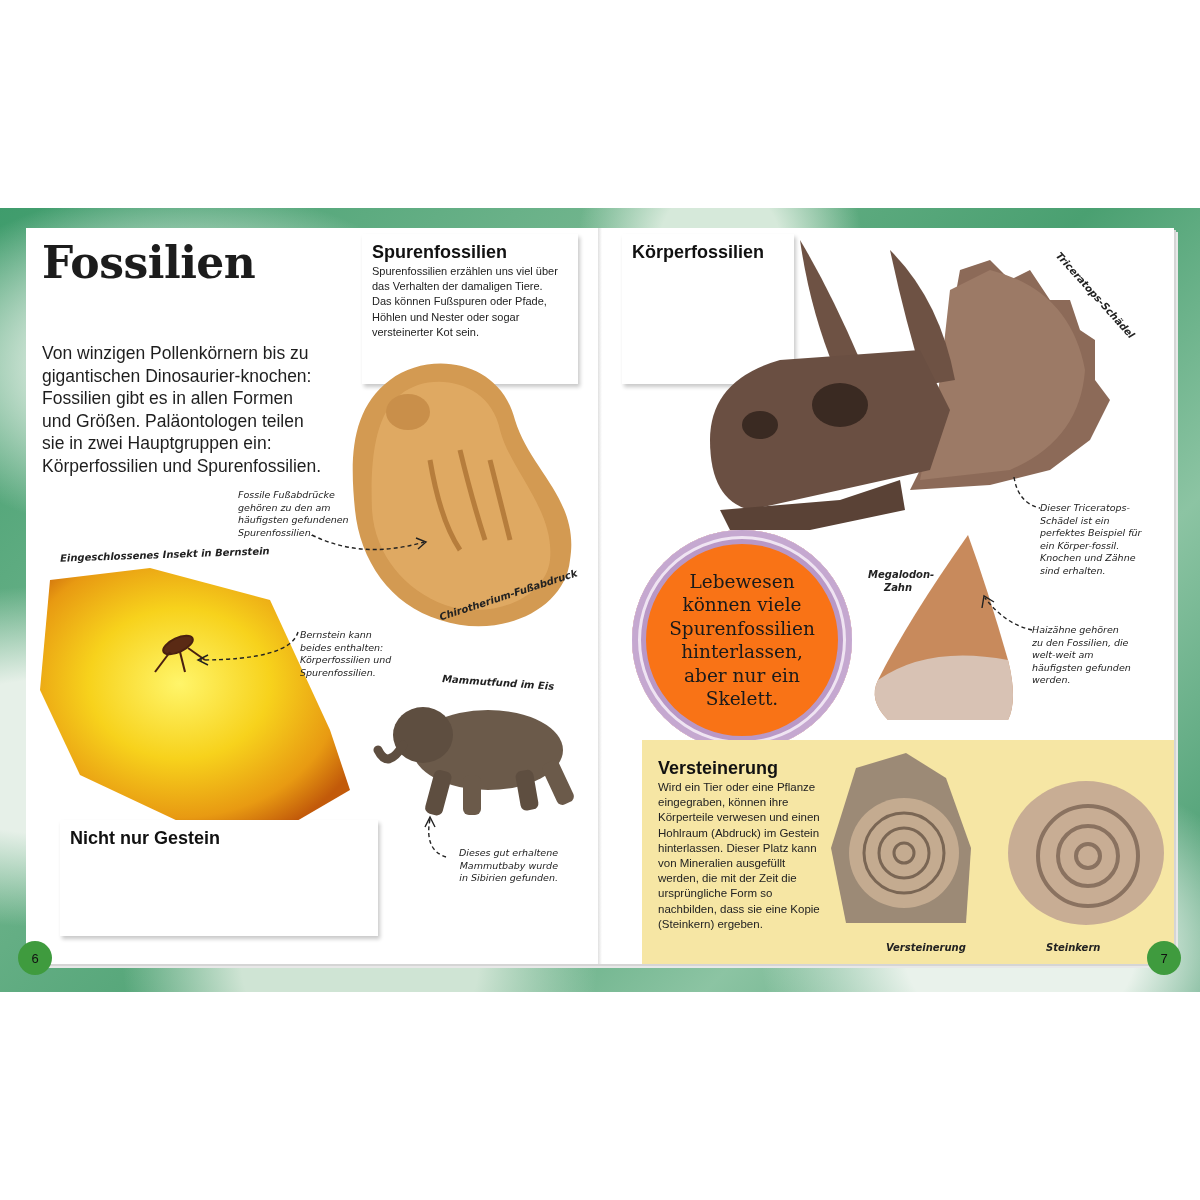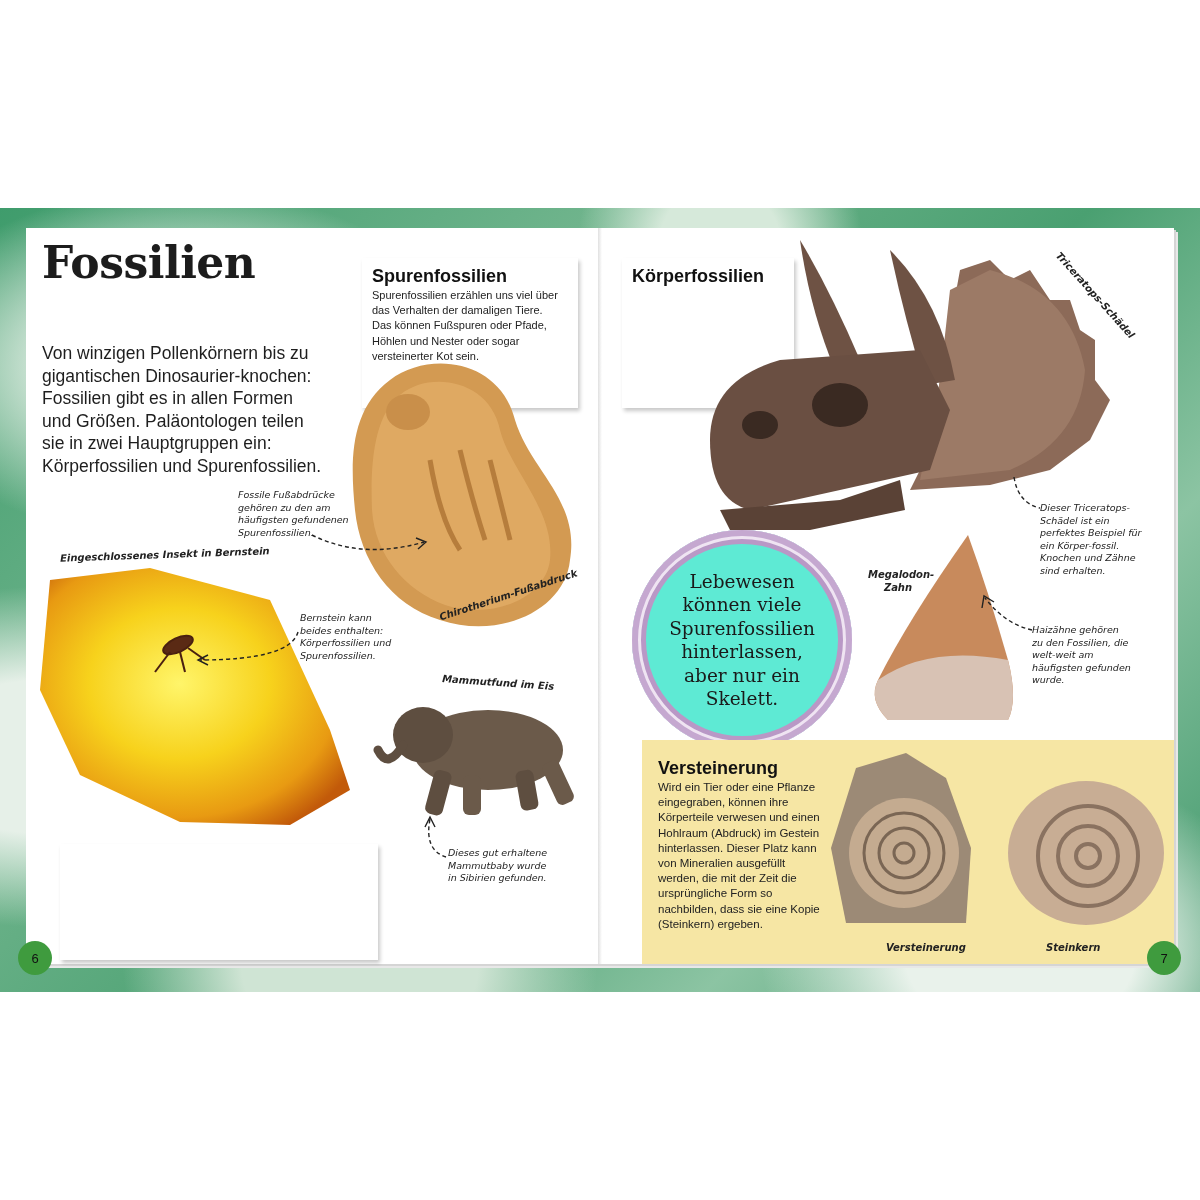--- a/index.html
+++ b/index.html
@@ -32,40 +32,39 @@
   }
   .intro {
     position: absolute; left: 42px; top: 342px; width: 280px;
     font-size: 17.5px; line-height: 22.5px; color: #1e1e1e;
   }
 
   .box {
     position: absolute; background: #ffffff;
     box-shadow: 2px 3px 4px rgba(0,0,0,0.22);
     padding: 8px 14px 10px 10px;
-    margin-top: 24px;
   }
   .box h2 { font-size: 18px; line-height: 20px; font-weight: bold; color: #111; margin-bottom: 2px; }
   .box p { font-size: 11px; line-height: 15.2px; color: #222; }
 
   .hand {
     position: absolute; font-family: "DejaVu Sans", sans-serif; font-style: italic;
     font-size: 9.5px; line-height: 12.5px; color: #222;
   }
   .hand.bold { font-weight: bold; font-size: 10px; }
 
   .pagenum {
     position: absolute; width: 34px; height: 34px; border-radius: 50%;
     background: #3f9b3e; color: #111; font-size: 13px;
     display: flex; align-items: center; justify-content: center;
   }
 
   .stamp {
     position: absolute; left: 632px; top: 530px; width: 220px; height: 220px;
-    border-radius: 50%; background: #5eead4;
+    border-radius: 50%; background: #f97316;
     display: flex; align-items: center; justify-content: center; text-align: center;
     box-shadow: inset 0 0 0 6px #c5a8d0, inset 0 0 0 9px #efe4f2, inset 0 0 0 14px #b998c6;
   }
   .stamp span {
     font-family: "DejaVu Serif", serif; font-size: 18.5px; line-height: 23.5px; color: #1a1a1a; width: 170px;
   }
 
   .yellow {
     position: absolute; left: 642px; top: 740px; width: 532px; height: 224px;
     background: #f6e6a4;
@@ -118,43 +117,44 @@
     </radialGradient>
   </defs>
   <path d="M30 20 L130 8 L250 40 L310 170 L330 230 L270 265 L160 262 L60 215 L20 130 Z" fill="url(#amb)"></path>
   <g stroke="#4a2010" stroke-width="2" fill="#5a2a14">
     <ellipse cx="158" cy="85" rx="16" ry="7" transform="rotate(-25 158 85)"></ellipse>
     <line x1="150" y1="92" x2="135" y2="112"></line>
       <line x1="160" y1="92" x2="165" y2="112"></line>
       <line x1="168" y1="88" x2="185" y2="100"></line>
   </g>
 </svg>
-<div class="hand" style="left:300px; top:612px; width:100px;">Bernstein kann beides enthalten: Körperfossilien und Spurenfossilien.</div>
+<div class="hand" style="left:300px; top:629px; width:100px;">Bernstein kann beides enthalten: Körperfossilien und Spurenfossilien.</div>
 <svg style="left:190px; top:630px;" width="110" height="40">
   <path d="M108 2 Q 100 30 10 30" stroke="#222" stroke-width="1.4" stroke-dasharray="4 3" fill="none"></path>
   <path d="M18 25 L8 30 L18 35" stroke="#222" stroke-width="1.4" fill="none"></path>
 </svg>
 
 <div class="hand bold" style="left:442px; top:677px; transform: rotate(4deg);">Mammutfund im Eis</div>
 <svg style="left:368px; top:690px;" width="220" height="140">
   <ellipse cx="120" cy="60" rx="75" ry="40" fill="#6b5a4a"></ellipse>
   <ellipse cx="55" cy="45" rx="30" ry="28" fill="#5e4e40"></ellipse>
   <path d="M35 55 Q 20 80 10 60" stroke="#5e4e40" stroke-width="9" fill="none" stroke-linecap="round"></path>
   <rect x="62" y="80" width="18" height="45" rx="6" fill="#5e4e40" transform="rotate(15 70 100)"></rect>
   <rect x="95" y="85" width="18" height="40" rx="6" fill="#6b5a4a"></rect>
   <rect x="150" y="80" width="18" height="40" rx="6" fill="#5e4e40" transform="rotate(-10 160 100)"></rect>
   <rect x="180" y="70" width="18" height="45" rx="6" fill="#6b5a4a" transform="rotate(-25 190 90)"></rect>
 </svg>
-<div class="hand" style="left:448px; top:847px; width:110px;">Dieses gut erhaltene Mammutbaby wurde in Sibirien gefunden.</div>
+<div class="hand" style="left:448px; top:847px; width:110px;text-align:right;">Dieses gut erhaltene Mammutbaby wurde in Sibirien gefunden.</div>
 <svg style="left:424px; top:815px;" width="30" height="50">
   <path d="M6 4 Q 0 35 22 42" stroke="#222" stroke-width="1.4" stroke-dasharray="4 3" fill="none"></path>
   <path d="M1 12 L6 2 L11 12" stroke="#222" stroke-width="1.4" fill="none"></path>
 </svg>
 
 <div class="box" style="left:60px; top:820px; width:318px; height:116px;">
+  <h2>Nicht nur Gestein</h2>
 </div>
 
 <div class="pagenum" style="left:18px; top:941px;">6</div>
 
 <div class="box" style="left:622px; top:234px; width:172px; height:150px;">
   <h2>Körperfossilien</h2>
 </div>
 
 <svg style="left:690px; top:210px;" width="470" height="330">
   <path d="M270 60 L300 50 L320 70 L340 60 L360 90 L380 90 L390 120 L405 130 L405 170 L420 190 L400 230 L360 260 L300 275 L220 280 L240 240 L250 170 Z" fill="#8c6a58"></path>
@@ -174,21 +174,21 @@
 
 <div class="stamp">
   <span>Lebewesen können viele Spurenfossilien hinterlassen, aber nur ein Skelett.</span>
 </div>
 
 <div class="hand bold" style="left:868px; top:569px; width:60px; text-align:center;">Megalodon-Zahn</div>
 <svg style="left:868px; top:530px;" width="160" height="200">
   <path d="M100 5 Q 120 60 140 130 Q 150 170 140 190 L20 190 Q 0 170 10 150 Q 40 90 100 5 Z" fill="#c88a5c"></path>
   <path d="M10 150 Q 60 115 140 130 Q 150 170 140 190 L20 190 Q 0 170 10 150 Z" fill="#d8c2b4"></path>
 </svg>
-<div class="hand" style="left:1032px; top:624px; width:100px;">Haizähne gehören zu den Fossilien, die welt-weit am häufigsten gefunden wurde.</div>
+<div class="hand" style="left:1032px; top:624px; width:100px;">Haizähne gehören zu den Fossilien, die welt-weit am häufigsten gefunden werden.</div>
 <svg style="left:980px; top:594px;" width="60" height="40">
   <path d="M52 36 Q 25 30 5 4" stroke="#222" stroke-width="1.4" stroke-dasharray="4 3" fill="none"></path>
   <path d="M2 14 L4 2 L14 8" stroke="#222" stroke-width="1.4" fill="none"></path>
 </svg>
 
 <div class="yellow">
   <div class="txt">
     <h2>Versteinerung</h2>
     <p>Wird ein Tier oder eine Pflanze eingegraben, können ihre Körperteile verwesen und einen Hohlraum (Abdruck) im Gestein hinterlassen. Dieser Platz kann von Mineralien ausgefüllt werden, die mit der Zeit die ursprüngliche Form so nachbilden, dass sie eine Kopie (Steinkern) ergeben.</p>
   </div>

